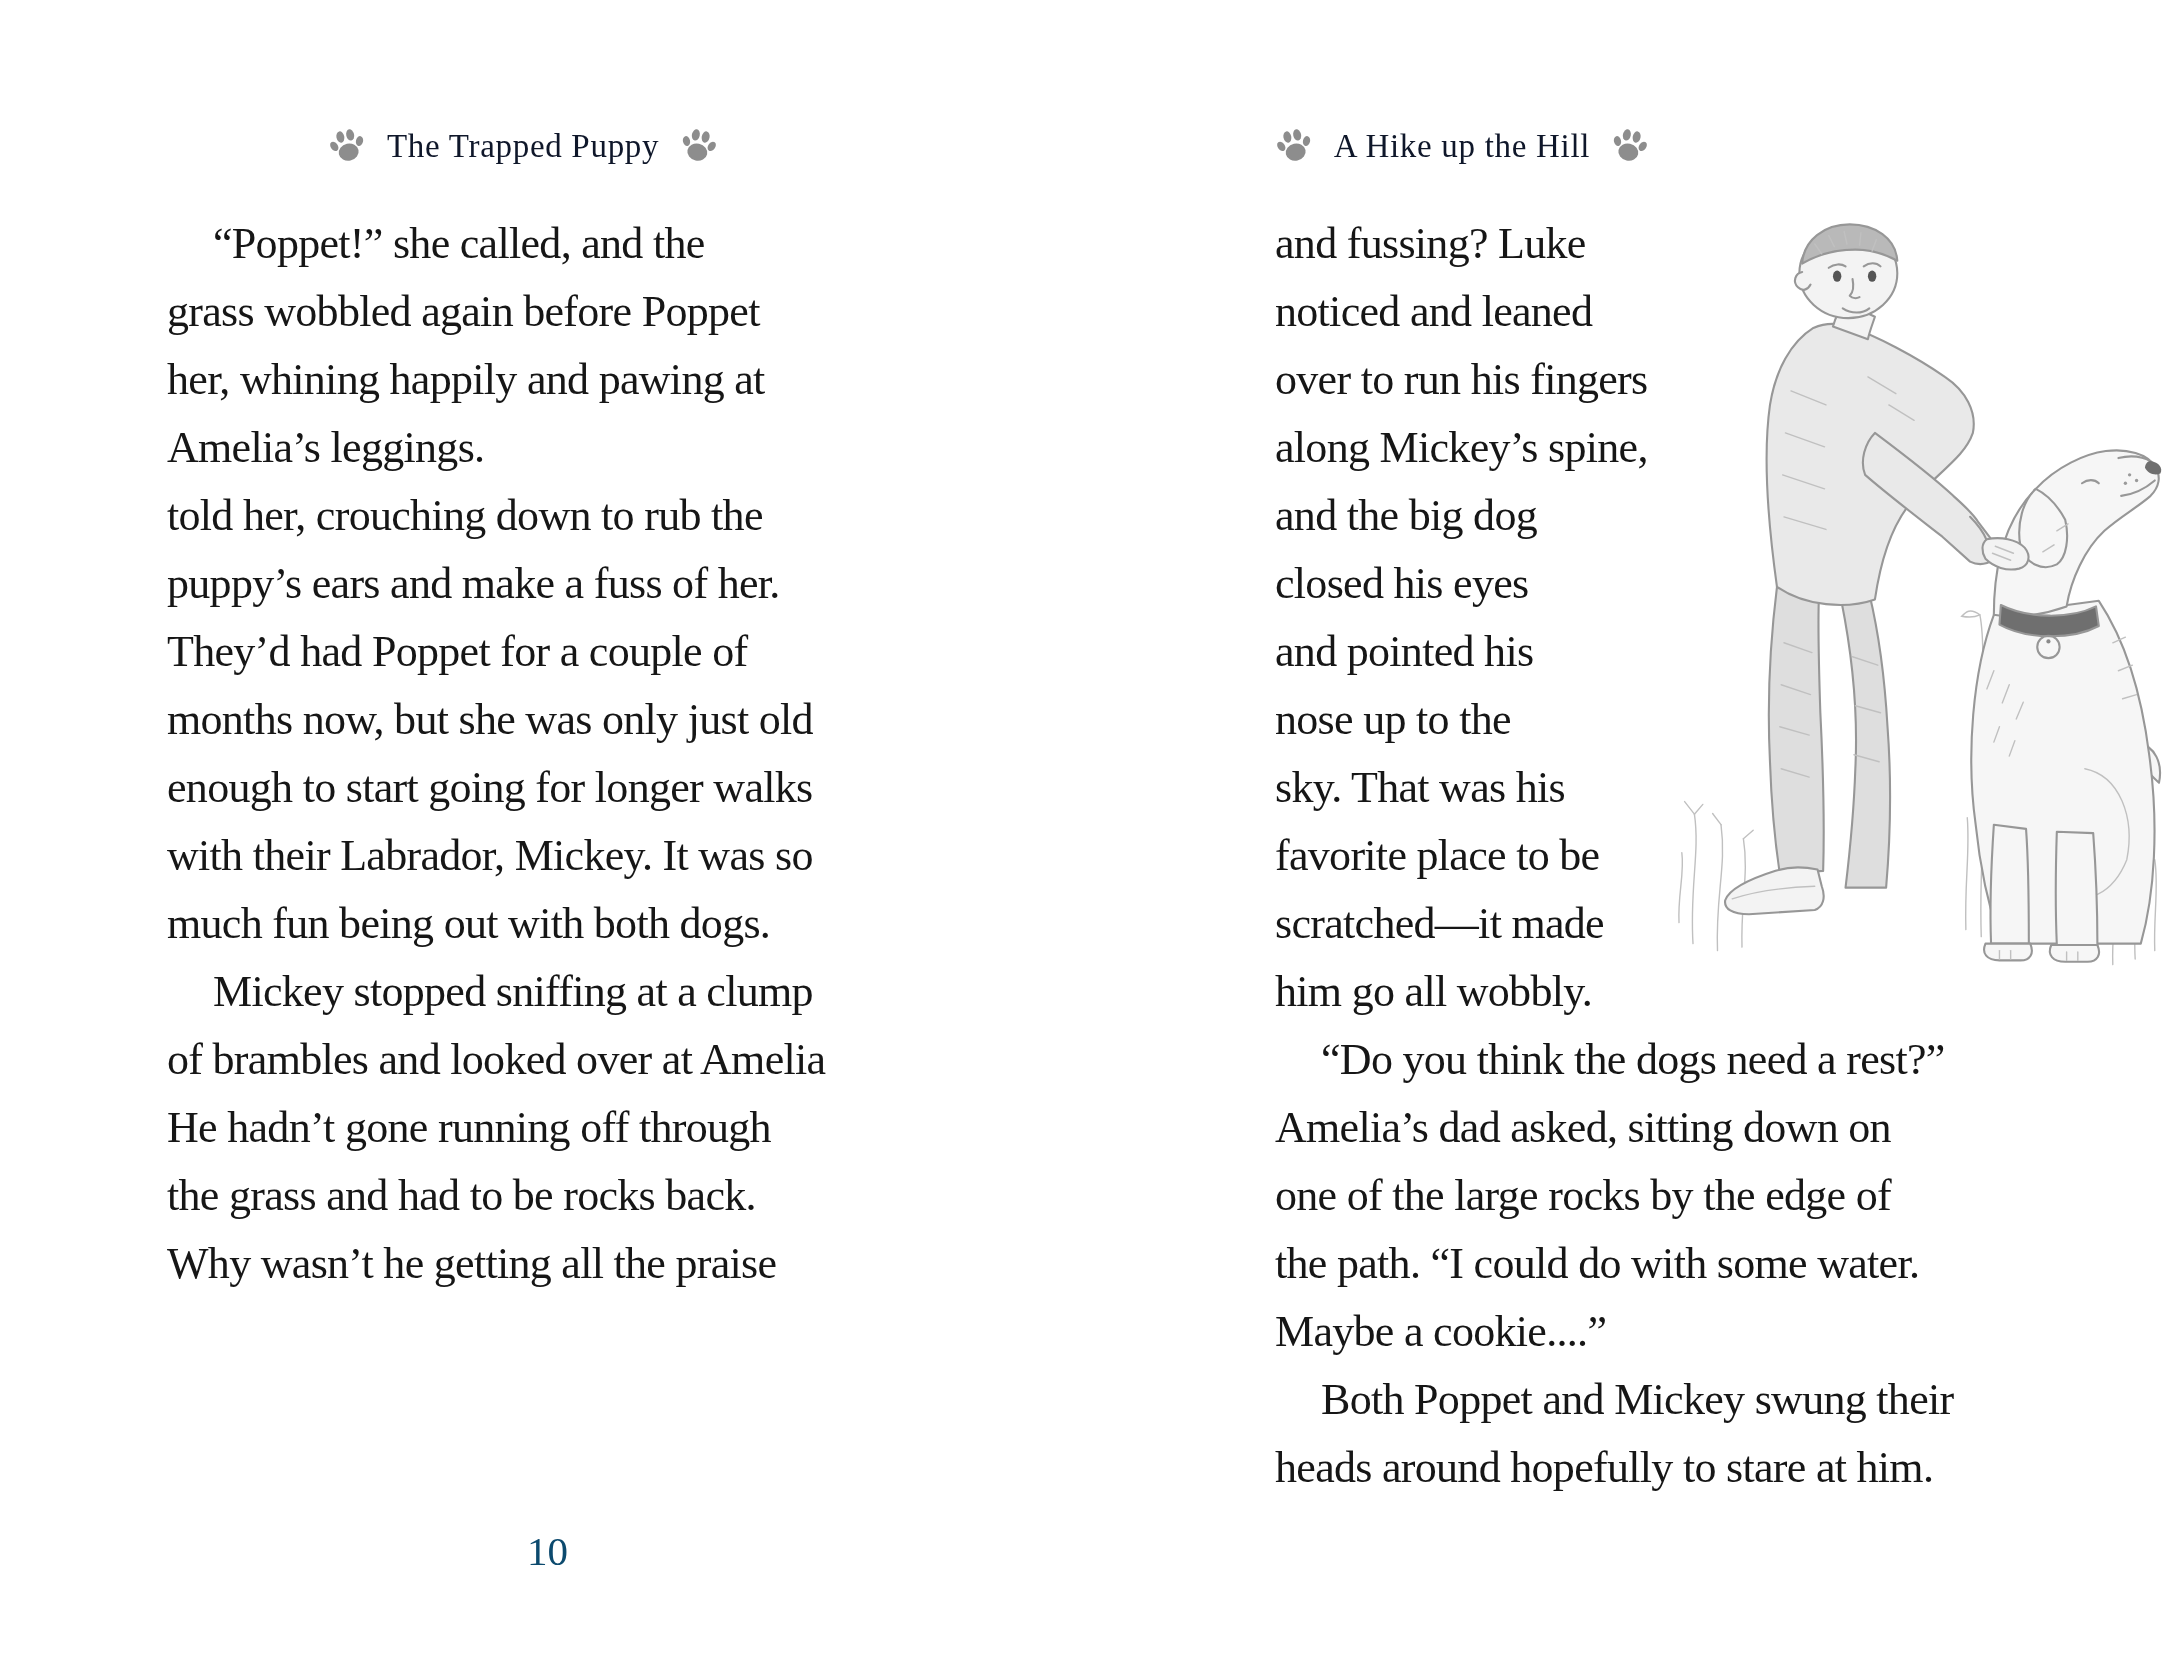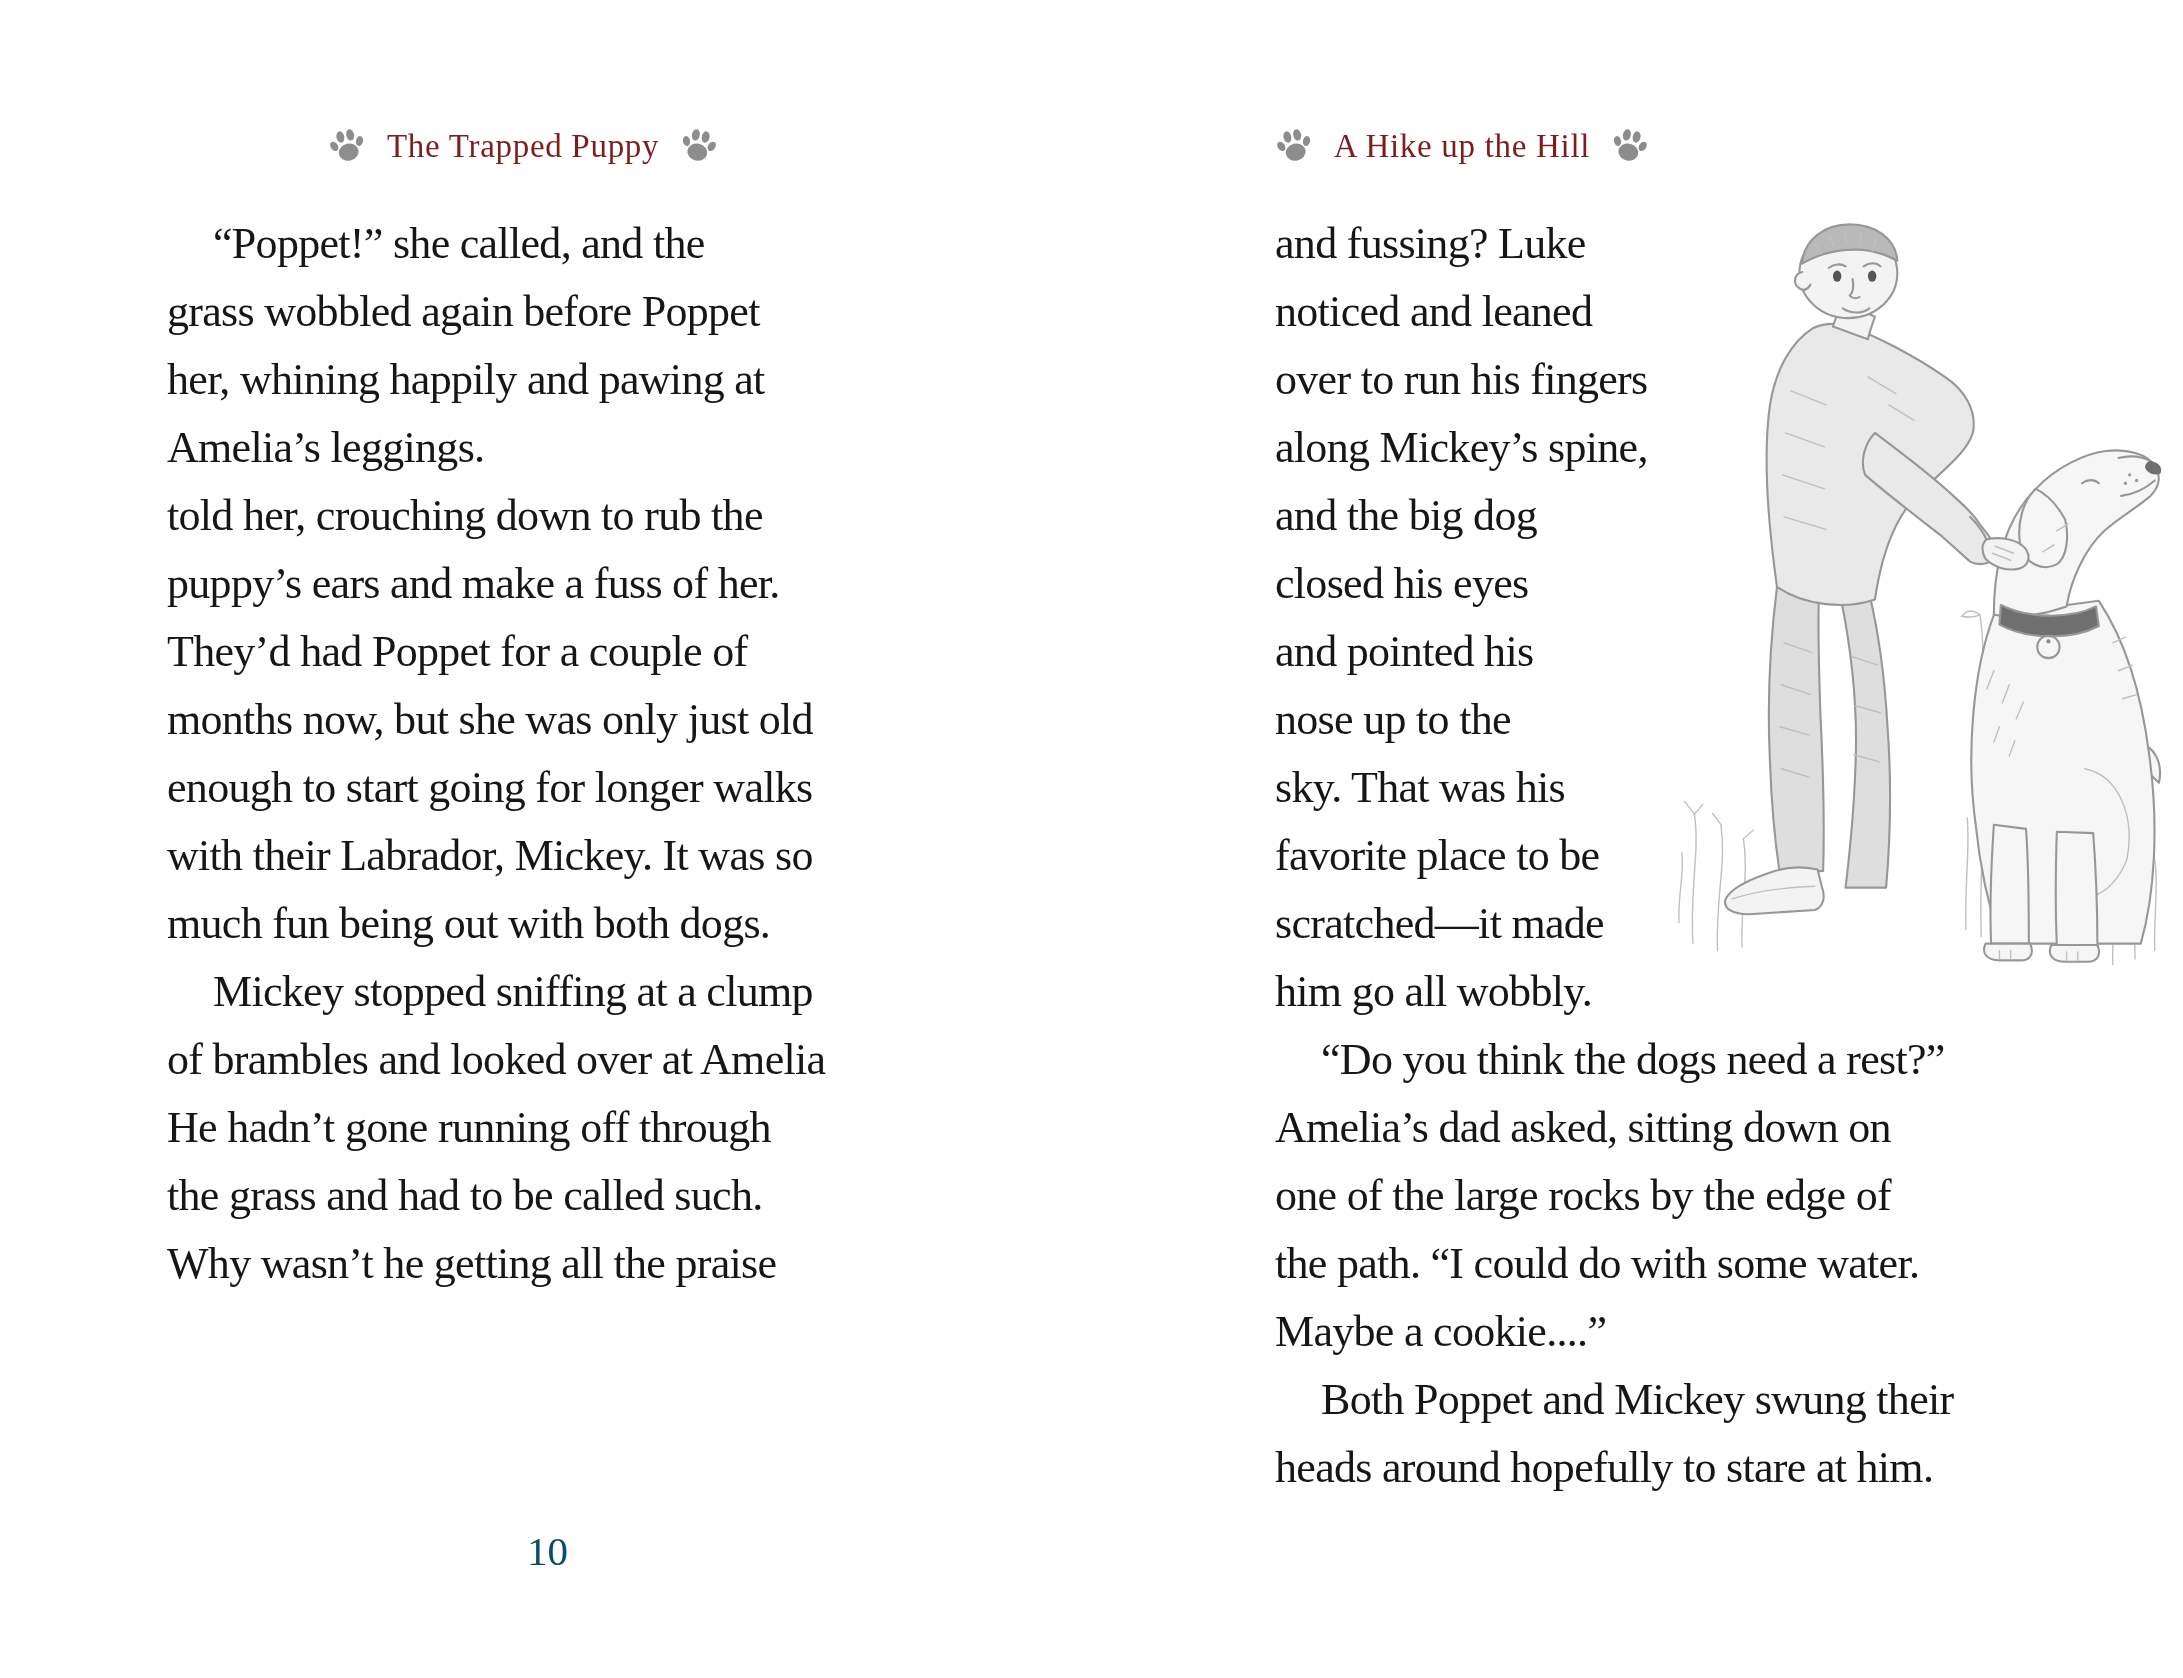--- a/index.html
+++ b/index.html
@@ -18,21 +18,21 @@
   .chapter-header{
     position:absolute;top:125px;
     display:flex;align-items:center;justify-content:center;gap:18px;
     width:100%;
   }
   .page.left .chapter-header{left:-22.4px;}
   .page.right .chapter-header{left:-175px;}
   .chapter-title{
     font-size:33px;
     letter-spacing:0.7px;
-    color:#7f1d1d;
+    color:#0f172a;
     white-space:nowrap;
   }
   .paw{width:43px;height:43px;flex:0 0 auto;}
 
   .body-text{position:absolute;top:210px;}
   .page.left  .body-text{left:167px;width:791px;}
   .page.right .body-text{left:184px;width:791px;}
   .line{
     height:68px;
     line-height:68px;
@@ -100,21 +100,21 @@
         <div class="line">told her, crouching down to rub the</div>
         <div class="line">puppy’s ears and make a fuss of her.</div>
         <div class="line">They’d had Poppet for a couple of</div>
         <div class="line">months now, but she was only just old</div>
         <div class="line">enough to start going for longer walks</div>
         <div class="line">with their Labrador, Mickey. It was so</div>
         <div class="line">much fun being out with both dogs.</div>
         <div class="line indent">Mickey stopped sniffing at a clump</div>
         <div class="line">of brambles and looked over at Amelia</div>
         <div class="line">He hadn’t gone running off through</div>
-        <div class="line">the grass and had to be called such.</div>
+        <div class="line">the grass and had to be rocks back.</div>
         <div class="line">Why wasn’t he getting all the praise</div>
       </div>
 
     <div class="page-number">10</div>
   </section>
 
   <section class="page right">
     <header class="chapter-header">
       <svg class="paw" viewBox="0 0 60 60">
         <g fill="#8d8d8d" transform="rotate(-12 30 30)">

